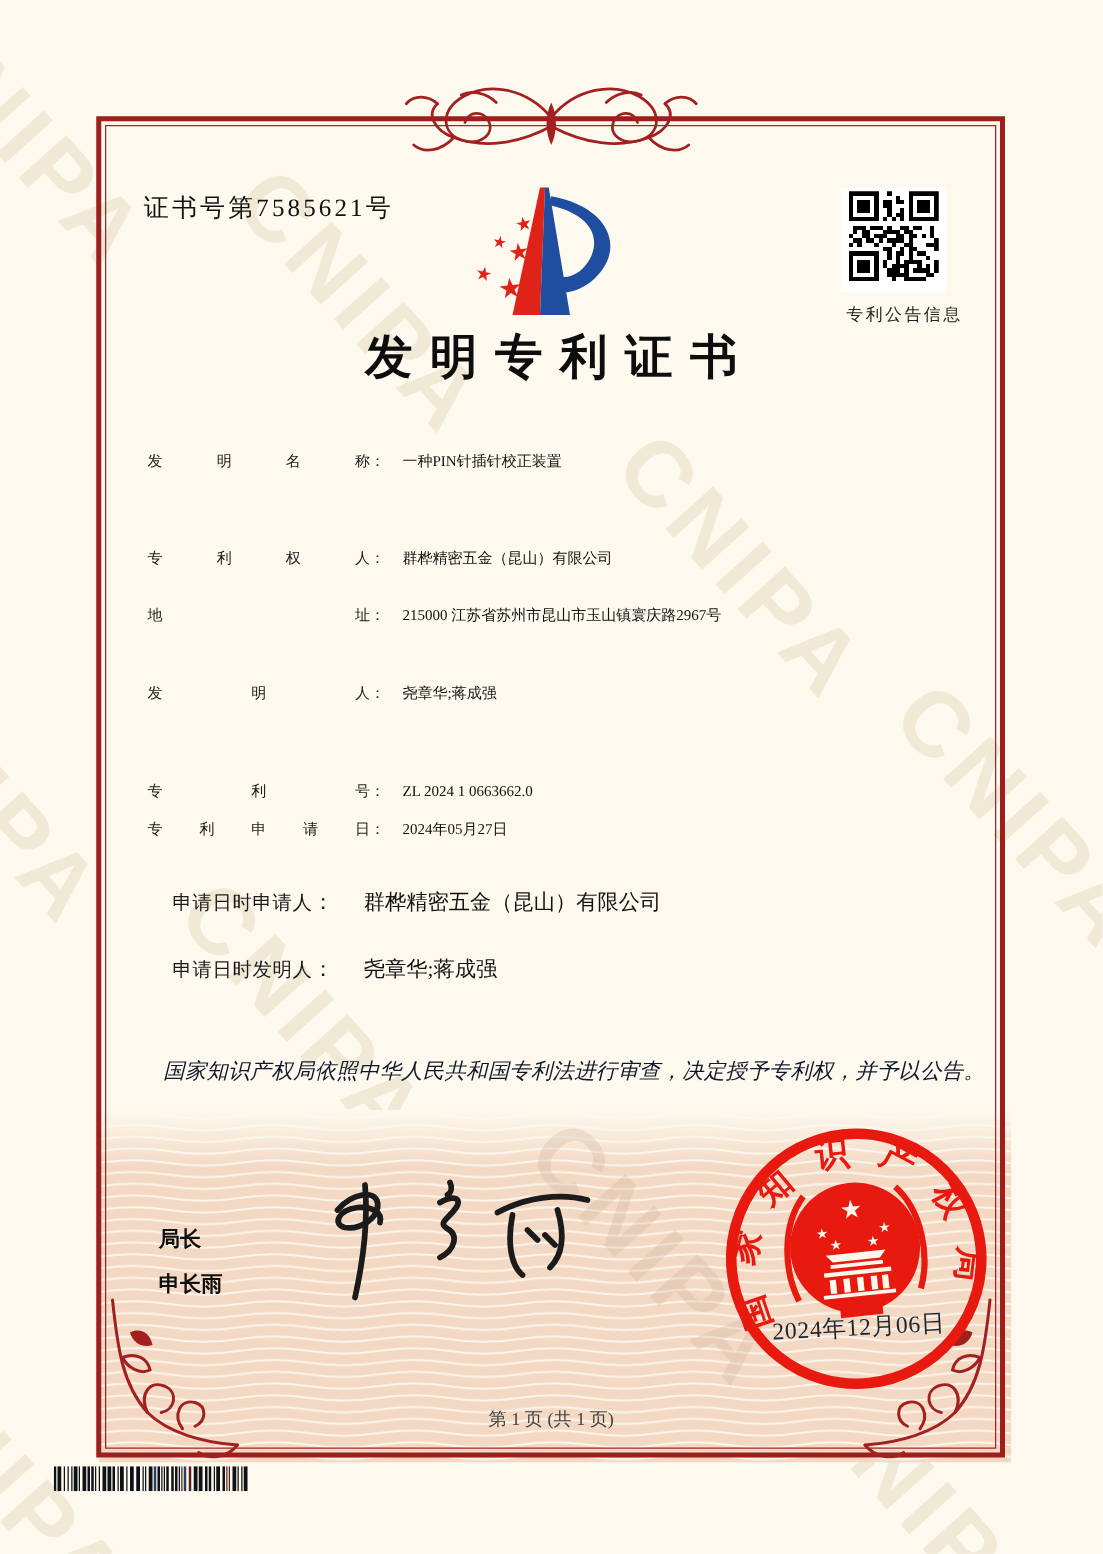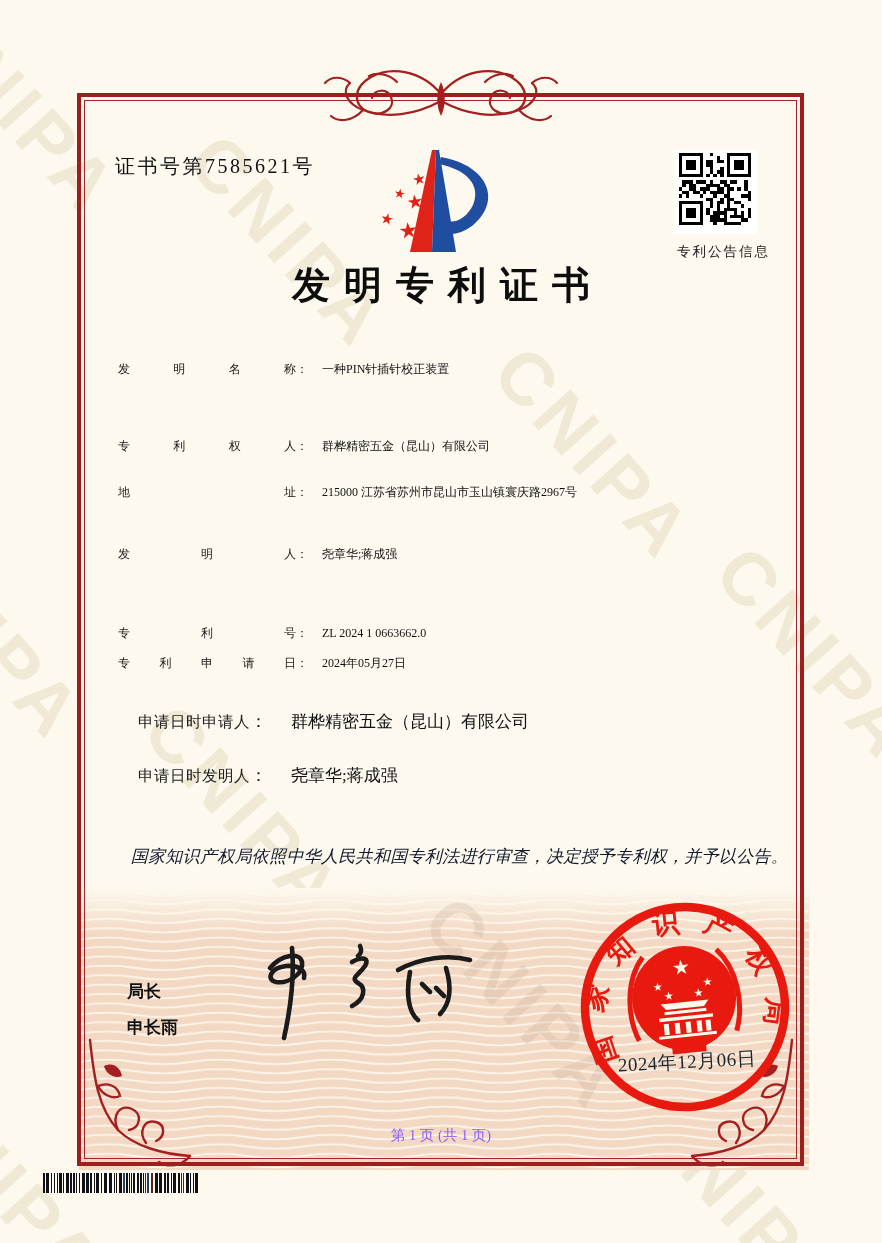--- a/index.html
+++ b/index.html
@@ -49,21 +49,21 @@
     line-height:35px;font-style:italic;color:#0f172a;letter-spacing:0.3px;}
   .statement .l1{text-indent:2.1em;}
   .sig-block{position:absolute;left:127px;top:974px;
     font-family:"Liberation Sans","DejaVu Sans",sans-serif;font-weight:600;
     font-size:17px;color:#101010;line-height:36px;}
   .signature-svg{position:absolute;left:248px;top:940px;z-index:7;}
   .seal{position:absolute;left:576px;top:898px;width:218px;height:218px;z-index:6;transform:rotate(-6deg);}
   .seal-date{position:absolute;left:592px;top:1049px;width:190px;text-align:center;z-index:7;
     font-size:19px;color:#1d2630;letter-spacing:0.5px;transform:rotate(-3deg);}
   .page-footer{position:absolute;left:0;top:1126px;width:882px;text-align:center;
-    font-size:14.5px;color:#8b5cf6;z-index:6;}
+    font-size:14.5px;color:#404040;z-index:6;}
   .barcode{position:absolute;left:43px;top:1173px;z-index:6;}
 </style>
 </head>
 <body>
 
 <span class="wm" style="left:-35px;top:-15px">CNIPA</span>
 <span class="wm" style="left:235px;top:118px">CNIPA</span>
 <span class="wm" style="left:540px;top:330px">CNIPA</span>
 <span class="wm" style="left:-70px;top:510px">CNIPA</span>
 <span class="wm" style="left:762px;top:530px">CNIPA</span>

